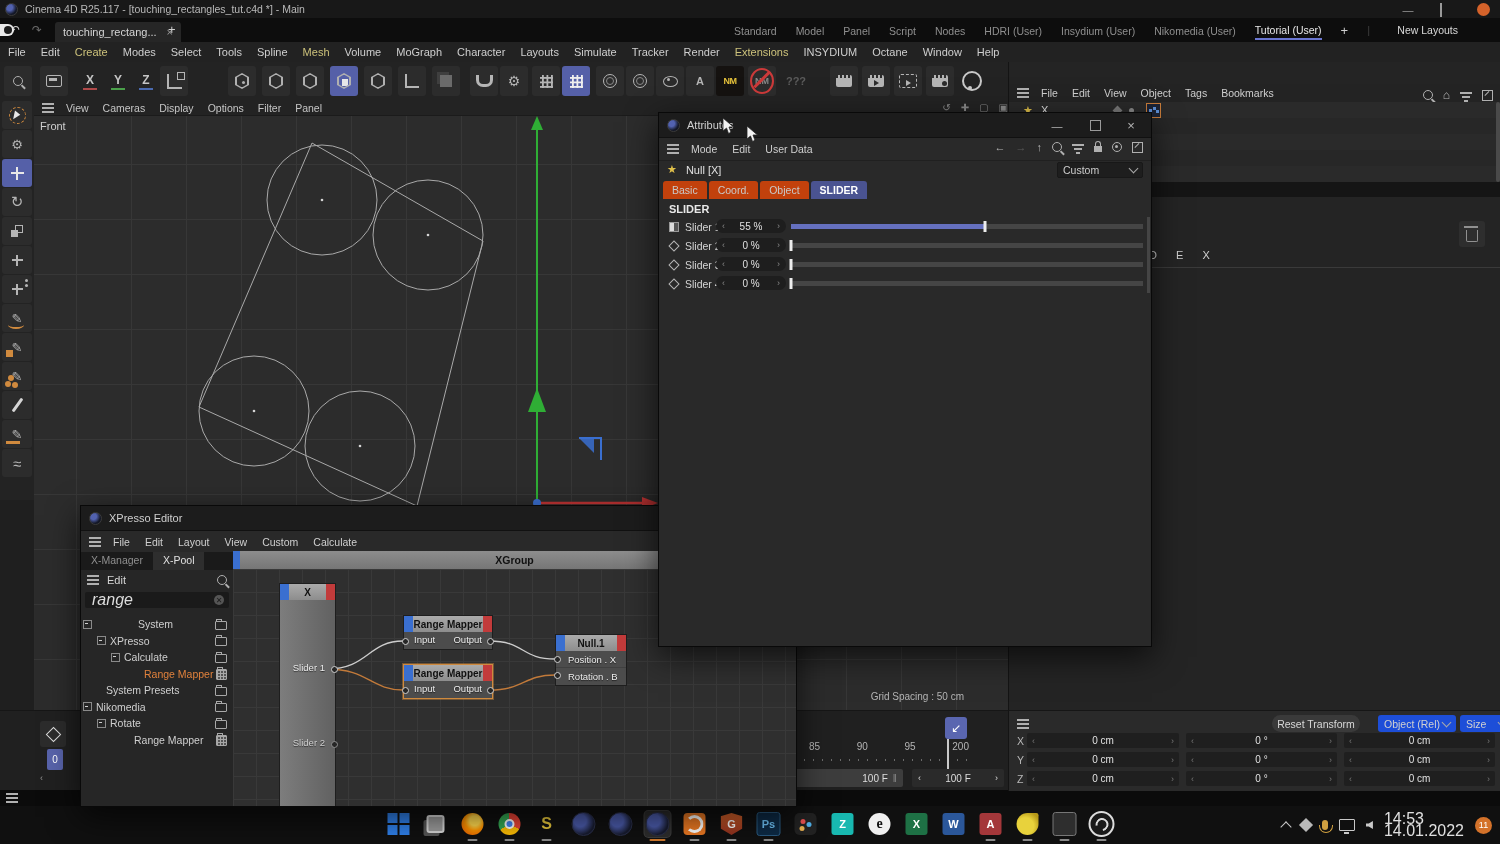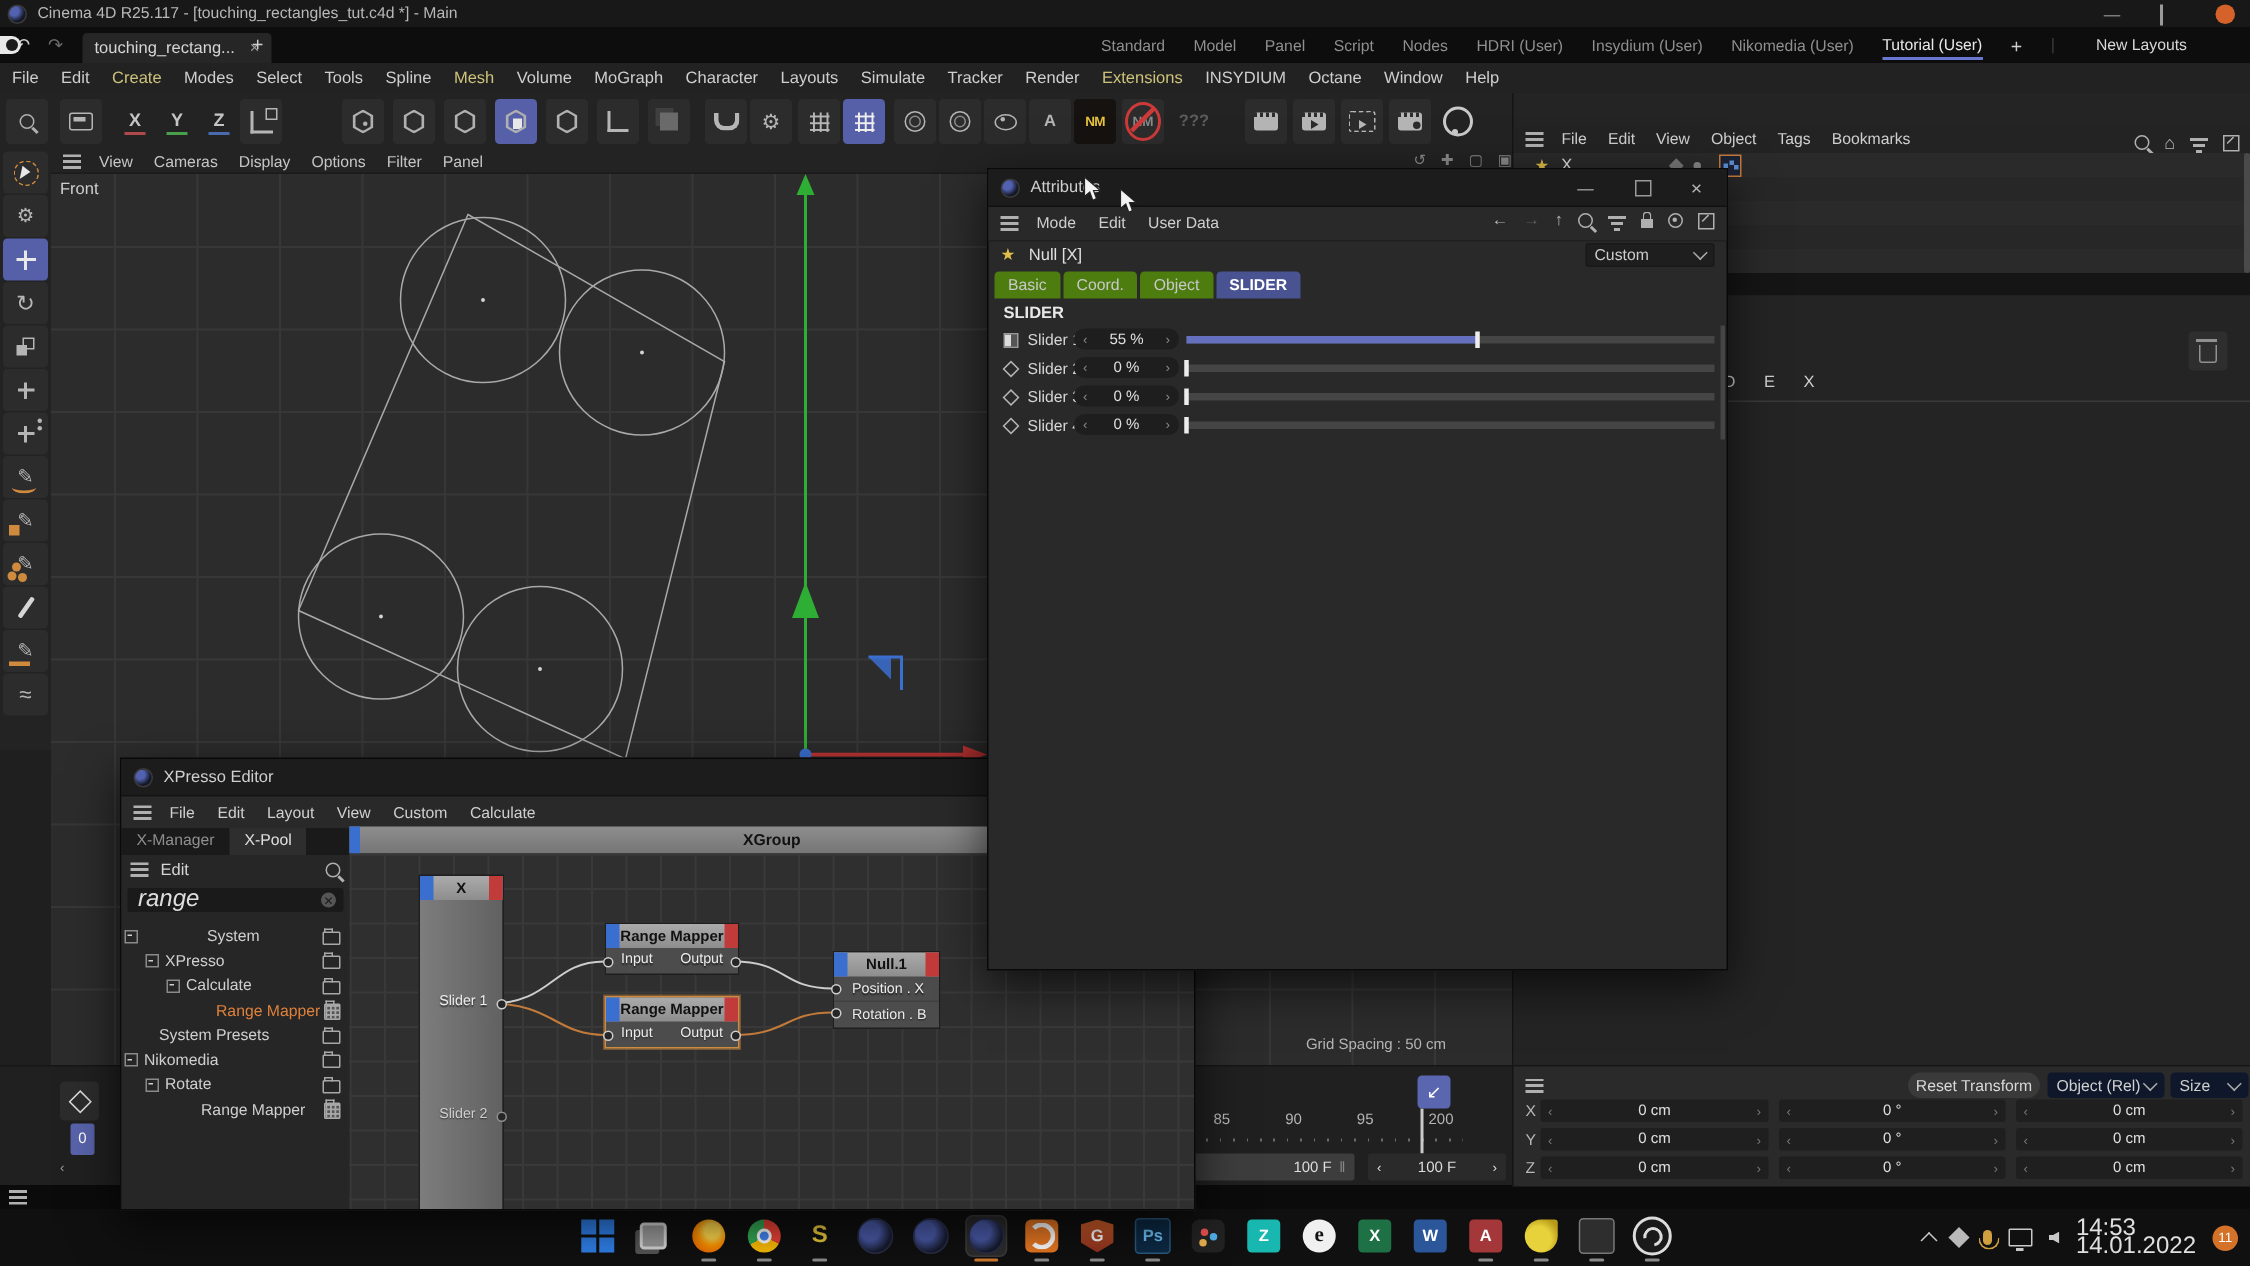--- a/index.html
+++ b/index.html
@@ -144,41 +144,41 @@
   .rp-divider{position:absolute;left:0;top:120px;width:100%;height:15px;background:#151515;}
   .rp-lower{position:absolute;left:0;top:135px;width:100%;bottom:0;background:#242424;}
   .trashtile{position:absolute;right:16px;top:24px;width:26px;height:26px;background:#2e2e2e;border-radius:3px;display:flex;align-items:center;justify-content:center;}
   .dexline{position:absolute;left:140px;top:52px;letter-spacing:8px;color:#cfcfcf;font-size:11px;}
   .rp-hr{position:absolute;left:0;top:70px;width:100%;height:1px;background:#3a3a3a;}
   .rp-scroll{position:absolute;right:1px;top:40px;width:4px;height:80px;background:#4a4a4a;border-radius:2px;}
 
   
   .coords{left:1008px;top:710px;width:492px;height:80px;background:#2a2a2a;border-left:1px solid #141414;border-top:1px solid #161616;}
   .resetbtn{position:absolute;left:263px;top:4px;width:88px;height:17px;background:#3a3a3a;border-radius:9px;display:flex;align-items:center;justify-content:center;font-size:10.5px;color:#d8d8d8;}
-  .cselect{position:absolute;top:4px;height:17px;background:#0f172a;border-radius:3px;display:flex;align-items:center;justify-content:space-between;padding:0 6px;box-sizing:border-box;font-size:10.5px;color:#d0d0d0;}
+  .cselect{position:absolute;top:4px;height:17px;background:#1d4ed8;border-radius:3px;display:flex;align-items:center;justify-content:space-between;padding:0 6px;box-sizing:border-box;font-size:10.5px;color:#d0d0d0;margin-left:13px;}
   .crow{position:absolute;left:0;width:100%;height:16px;}
   .caxis{position:absolute;left:8px;top:2px;color:#b8b8b8;font-size:10.5px;}
   .cfield{position:absolute;top:0;height:15px;background:#1f1f1f;border-radius:2px;display:flex;align-items:center;justify-content:space-between;padding:0 5px;box-sizing:border-box;font-size:10px;color:#e0e0e0;}
   .cfield .ar{color:#777;}
 
   
   .floatwin{position:absolute;background:#292929;border:1px solid #090909;box-shadow:0 10px 30px rgba(0,0,0,0.65);}
   .fw-title{height:24px;background:#1c1c1c;display:flex;align-items:center;padding-left:8px;border-bottom:1px solid #111;}
   .fw-title .t{margin-left:7px;color:#cfcfcf;font-size:11px;}
   .fw-menurow{height:22px;display:flex;align-items:center;padding-left:8px;background:#292929;border-bottom:1px solid #202020;}
   .fw-menurow .mi{margin-right:15px;font-size:10.5px;color:#cfcfcf;}
 
   
   .attrwin{left:658px;top:112px;width:492px;height:533px;z-index:30;}
   .awctl{position:absolute;top:4px;display:flex;align-items:center;justify-content:center;width:20px;height:17px;color:#b5b5b5;}
   .aw-icons{position:absolute;right:8px;top:28px;display:flex;gap:10px;align-items:center;color:#b5b5b5;font-size:11px;}
   .aw-objrow{position:absolute;left:0;top:46px;width:100%;height:21px;display:flex;align-items:center;padding-left:8px;box-sizing:border-box;}
   .aw-preset{position:absolute;right:8px;top:49px;width:86px;height:16px;background:#1e1e1e;border:1px solid #181818;border-radius:2px;display:flex;align-items:center;justify-content:space-between;padding:0 5px;box-sizing:border-box;font-size:10.5px;color:#ccc;}
   .aw-tabs{position:absolute;left:4px;top:68px;display:flex;}
-  .aw-tab{padding:3px 9px;margin-right:2px;background:#4d7c0f;border-radius:3px 3px 0 0;font-size:10.5px;color:#c9c9c9;}
+  .aw-tab{padding:3px 9px;margin-right:2px;background:#c2410c;border-radius:3px 3px 0 0;font-size:10.5px;color:#c9c9c9;}
   .aw-tab.active{background:#4a5391;color:#fff;font-weight:bold;}
   .aw-section{position:absolute;left:10px;top:90px;font-weight:bold;color:#e8e8e8;font-size:11px;}
   .sl-row{position:absolute;left:0;width:100%;height:19px;}
   .sl-key{position:absolute;left:10px;top:5px;width:8px;height:8px;background:linear-gradient(90deg,#dcdcdc 0 50%,#555 50%);border:1px solid #999;}
   .sl-key.diamond{background:none;border:1.4px solid #b5b5b5;transform:rotate(45deg);width:6px;height:6px;top:6px;left:11px;}
   .sl-name{position:absolute;left:26px;top:4px;font-size:10.5px;color:#d5d5d5;}
   .sl-step{position:absolute;left:57px;top:2px;width:70px;height:14px;background:#1e1e1e;border-radius:7px;display:flex;align-items:center;justify-content:space-between;padding:0 6px;box-sizing:border-box;font-size:10px;color:#e0e0e0;}
   .sl-step .ar{color:#888;}
   .sl-track{position:absolute;left:132px;right:8px;top:7px;height:5px;background:#454545;}
   .sl-fill{position:absolute;left:0;top:0;height:100%;background:#6570bf;}

